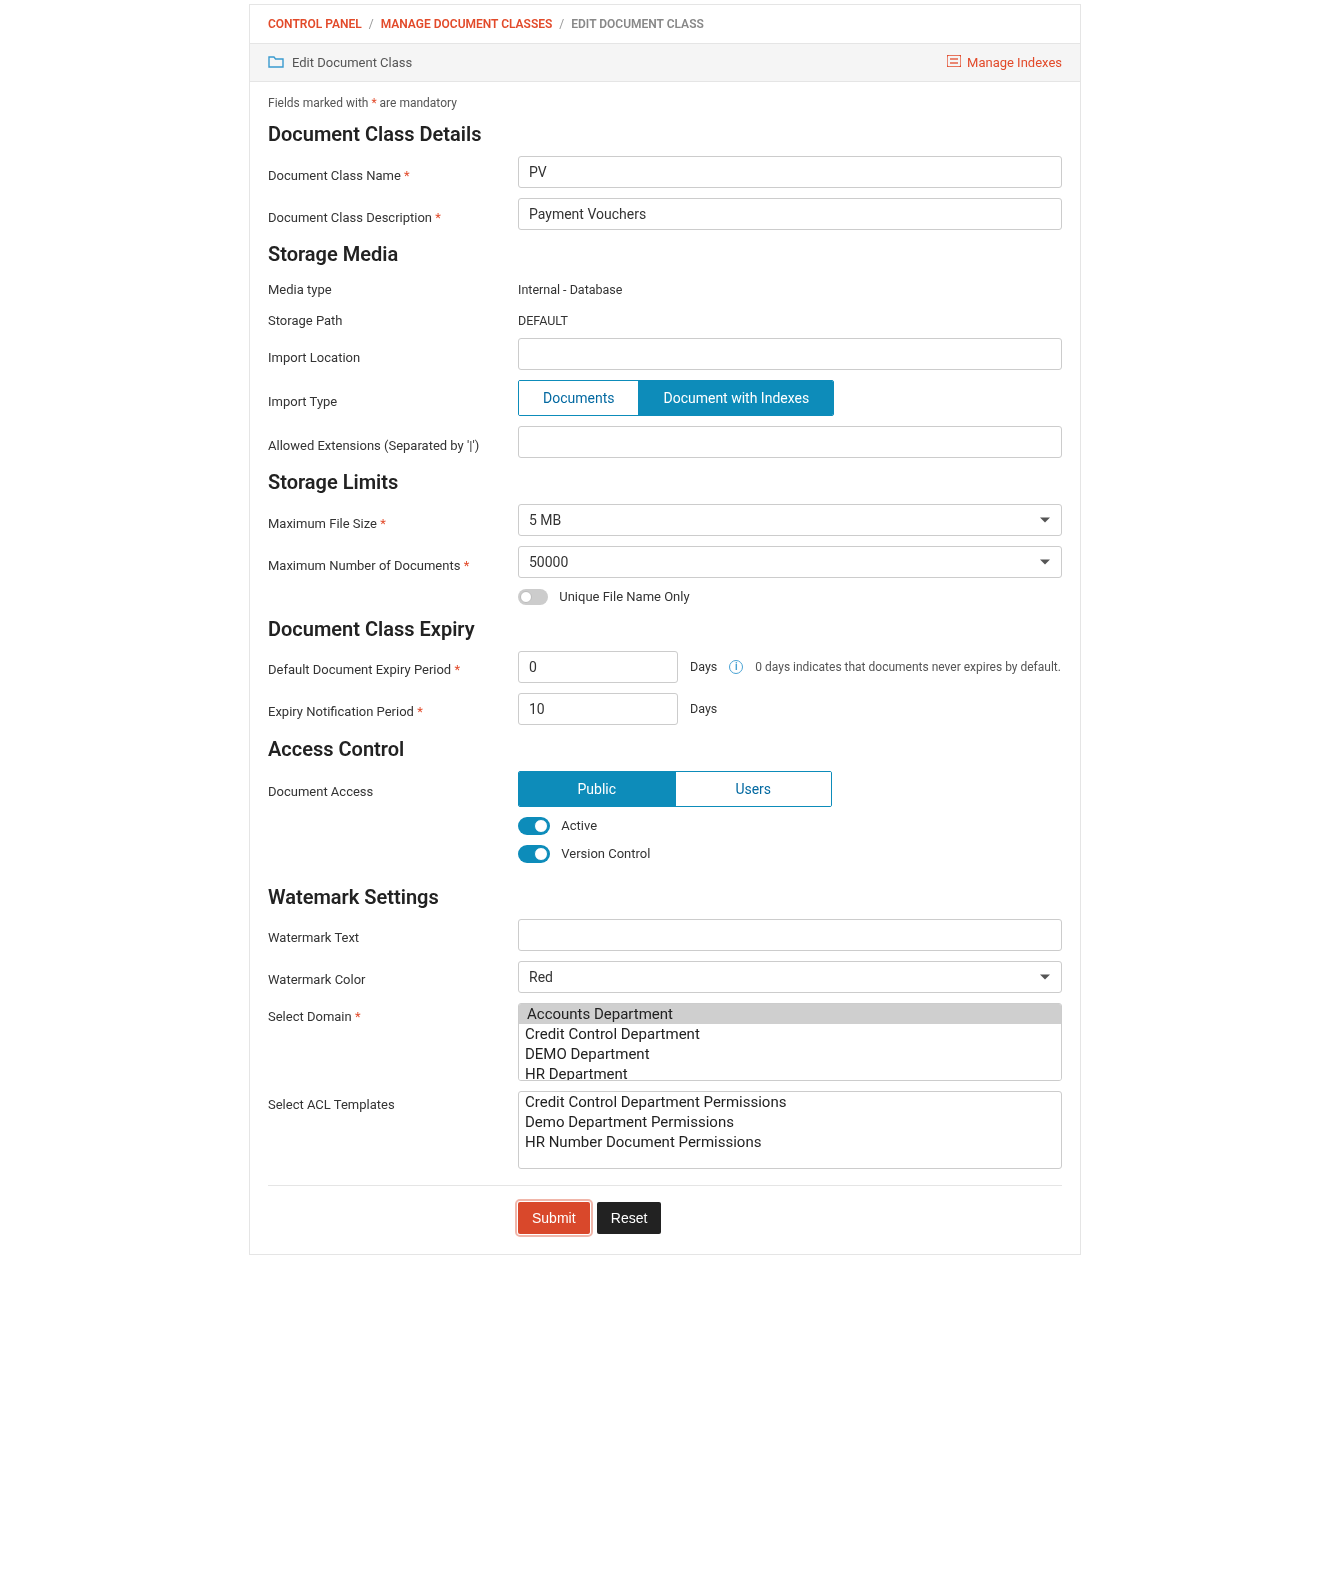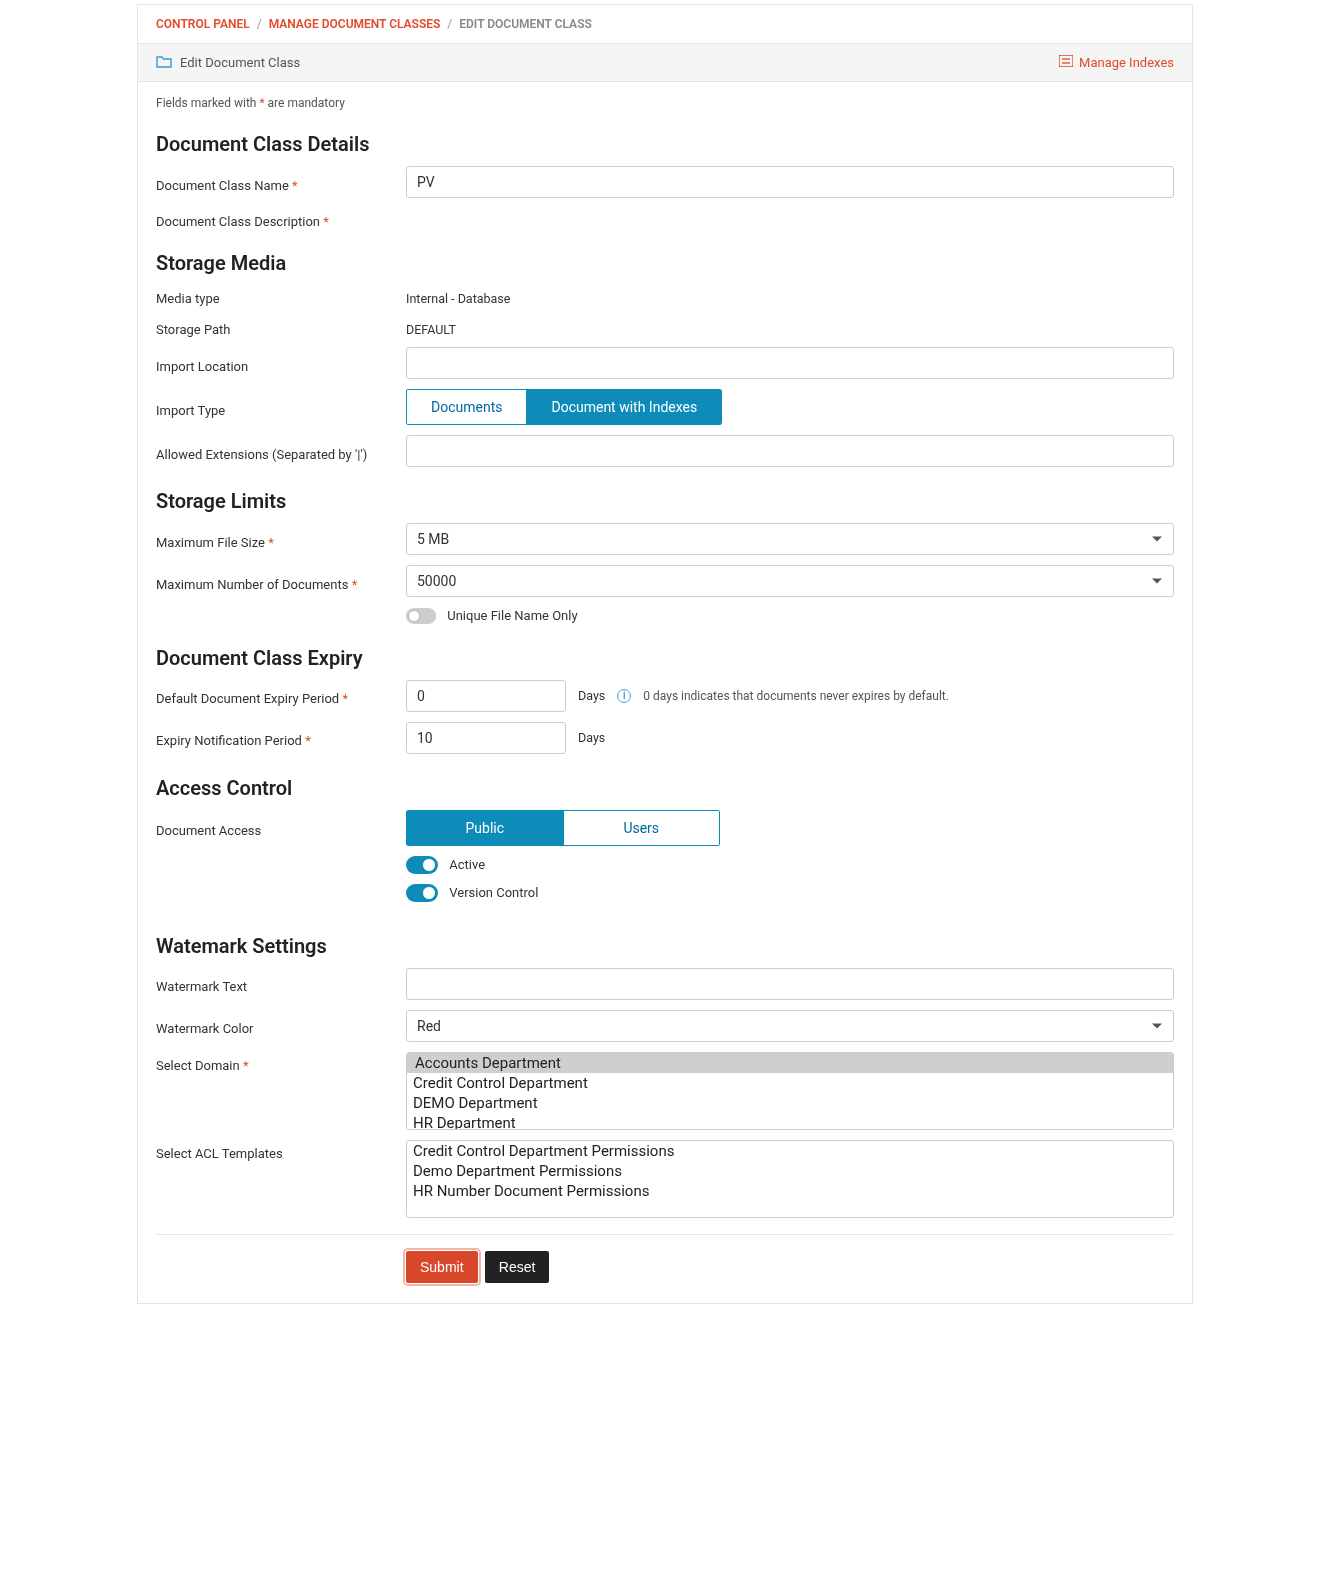--- a/index.html
+++ b/index.html
@@ -4,21 +4,21 @@
 <style>
   * { box-sizing: border-box; }
   body {
     margin: 0;
     font-family: -apple-system, "Segoe UI", Roboto, Arial, sans-serif;
     font-size: 13px;
     color: #333;
     background: #fff;
   }
   .page {
-    width: 1056px;
+    width: 832px;
     margin: 4px auto;
     border: 1px solid #e5e5e5;
   }
   .breadcrumb {
     padding: 12px 18px;
     border-bottom: 1px solid #e5e5e5;
     font-size: 12px;
   }
   .breadcrumb a {
     color: #e24a2a;
@@ -40,21 +40,21 @@
   .titlebar-left { display: flex; align-items: center; gap: 8px; }
   .titlebar-right a { color: #e24a2a; text-decoration: none; display: flex; align-items: center; gap: 6px; }
   .folder-icon, .list-icon { display: inline-block; }
   .content { padding: 14px 18px 20px; }
   .mandatory-note { font-size: 12px; color: #555; margin-bottom: 4px; }
   .mandatory-note .star, .req { color: #e24a2a; }
   h2.section {
     font-size: 20px;
     font-weight: 600;
     color: #222;
-    margin: 22px 0 10px 0;
+    margin: 12px 0 10px 0;
   }
   .row {
     display: flex;
     align-items: center;
     margin-bottom: 10px;
   }
   .row.top { align-items: flex-start; }
   .label-col {
     width: 250px;
     flex-shrink: 0;
@@ -198,20 +198,21 @@
     </div>
 
     <h2 class="section">Document Class Details</h2>
 
     <div class="row">
       <div class="label-col"><span>Document Class Name </span><span class="req">*</span></div>
       <div class="field-col"><input class="text-input" value="PV" style=""></div>
     </div>
     <div class="row">
       <div class="label-col"><span>Document Class Description </span><span class="req">*</span></div>
+      <div class="field-col"><input class="text-input" value="Payment Vouchers" style=""></div>
     </div>
 
     <h2 class="section">Storage Media</h2>
 
     <div class="row">
       <div class="label-col">Media type</div>
       <div class="field-col static-val">Internal - Database</div>
     </div>
     <div class="row">
       <div class="label-col">Storage Path</div>

